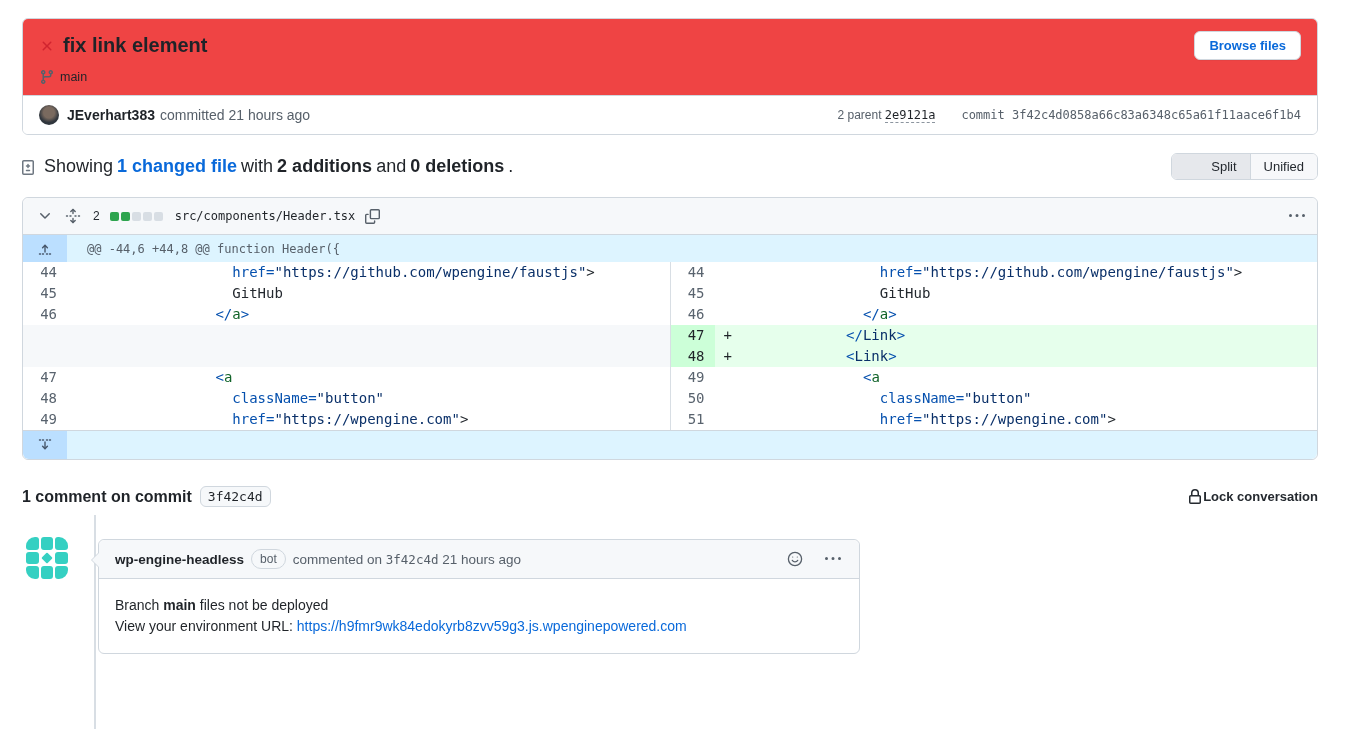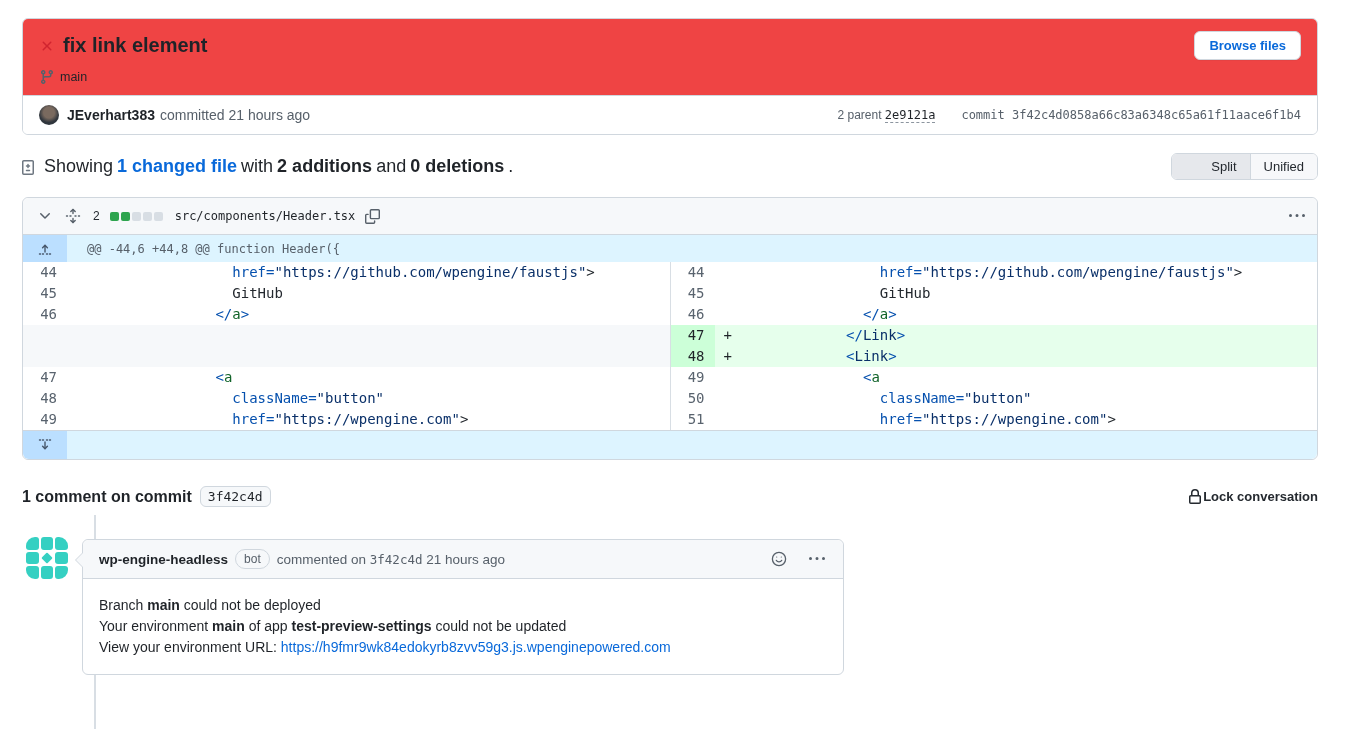--- a/index.html
+++ b/index.html
@@ -65,21 +65,21 @@
   
   .comments-head{display:flex;align-items:center;margin-top:26px;}
   .comments-title{font-size:16px;font-weight:600;display:flex;align-items:center;gap:8px;}
   .commit-chip{font-family:"DejaVu Sans Mono", monospace;font-size:13px;font-weight:400;
     border:1px solid #d0d7de;background:#f6f8fa;border-radius:6px;padding:2px 7px;cursor:pointer;}
   .lock-btn{display:flex;align-items:center;background:none;border:none;cursor:pointer;
     font-size:13px;font-weight:600;color:#24292f;font-family:inherit;padding:0;}
 
   .comment-thread{position:relative;margin-top:28px;}
   .comment-thread::before{content:'';position:absolute;left:72px;top:-20px;width:2px;height:420px;background:#d8dee4;}
-  .thread-inner{display:flex;align-items:flex-start;position:relative;}
+  .thread-inner{display:flex;align-items:flex-start;position:relative;gap:16px;}
   .bot-avatar{width:46px;height:46px;margin:0 12px 0 2px;flex:none;background:#fff;border-radius:10px;
     display:grid;grid-template-columns:repeat(3,1fr);grid-template-rows:repeat(3,1fr);gap:2px;padding:2px;box-sizing:border-box;position:relative;z-index:1;}
   .bot-avatar div{background:#35d0c2;border-radius:3px;}
   .bot-avatar .r-tl{border-top-left-radius:9px;}
   .bot-avatar .r-tr{border-top-right-radius:9px;}
   .bot-avatar .r-bl{border-bottom-left-radius:9px;}
   .bot-avatar .r-br{border-bottom-right-radius:9px;}
   .bot-avatar .ctr{background:#ffffff;position:relative;}
   .bot-avatar .ctr::before{content:'';position:absolute;left:50%;top:50%;width:8px;height:8px;background:#35d0c2;
     transform:translate(-50%,-50%) rotate(45deg);border-radius:1px;}
@@ -365,21 +365,20 @@
             <button class="icon-btn">
               <span style="display:flex">
                 <svg width="16" height="16" viewBox="0 0 16 16">
                     <path fill="#57606a" d="M8 9a1.5 1.5 0 1 0 0-3 1.5 1.5 0 0 0 0 3ZM1.5 9a1.5 1.5 0 1 0 0-3 1.5 1.5 0 0 0 0 3Zm13 0a1.5 1.5 0 1 0 0-3 1.5 1.5 0 0 0 0 3Z"></path>
                   </svg>
               </span>
             </button>
           </div>
         </div>
         <div class="comment-body">
-            <div class="cline"><span>Branch </span><span class="bold">main</span><span> could not be deployed</span></div>
-            <div class="cline"><span>Your environment </span><span class="bold">main</span><span> of app </span><span class="bold">test-preview-settings</span><span> could not be updated</span></div>
+            <div class="cline"><span>Branch </span><span class="bold">main</span><span> files not be deployed</span></div>
             <div class="cline"><span>View your environment URL: </span><a class="lnk" href="#">https://h9fmr9wk84edokyrb8zvv59g3.js.wpenginepowered.com</a></div>
           </div>
       </div>
     </div>
   </div>
 
 </div>
 
 </body></html>

